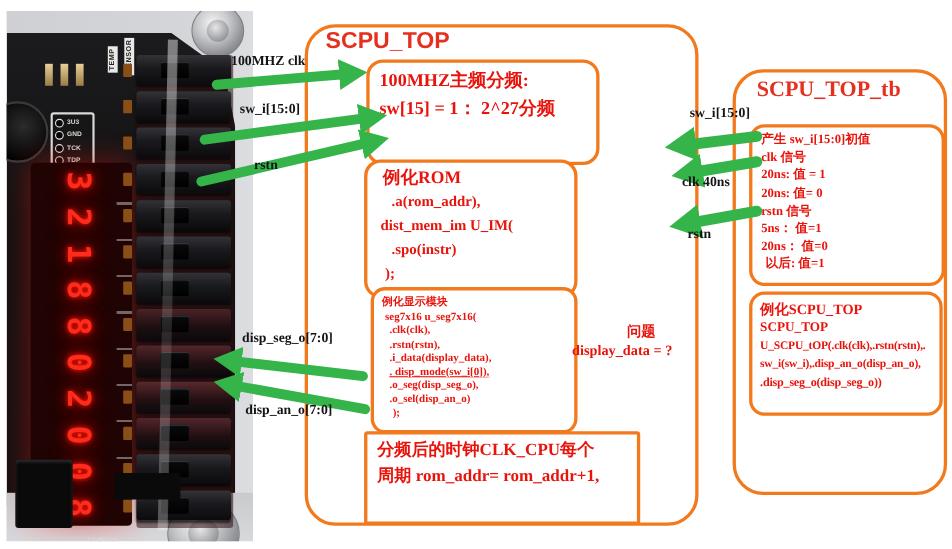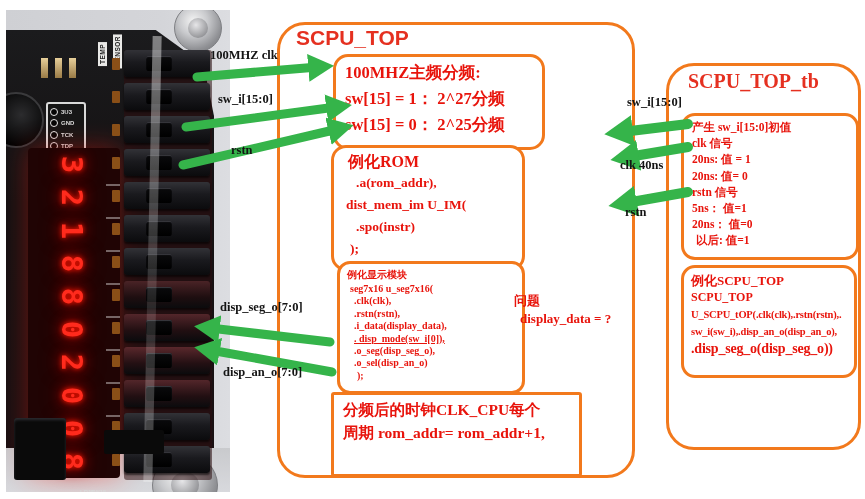--- a/index.html
+++ b/index.html
@@ -185,21 +185,20 @@
     <span class="silk">SW15.</span>
   </div>
 </div>
 
 <div class="obox" style="left:277px;top:22px;width:352px;height:450px;"></div>
 <div class="abs title-sans" style="left:296px;top:26px;font-size:21px;">SCPU_TOP</div>
 
 <div class="ibox red" style="left:333px;top:54px;width:188px;height:84px;padding:3px 9px;font-size:16.5px;line-height:26px;">
   <div class="codeline">100MHZ主频分频:</div>
   <div class="codeline">sw[15] = 1：   2^27分频</div>
-  <div class="codeline">sw[15] = 0：    2^25分频</div>
 </div>
 
 <div class="ibox red" style="left:331px;top:145px;width:172px;height:112px;padding:4px 8px;font-size:13.5px;line-height:22px;">
   <div style="font-size:16px;padding-left:6px;line-height:20px;">例化ROM</div>
   <div class="codeline" style="padding-left:14px;">.a(rom_addr),</div>
   <div class="codeline" style="padding-left:4px;">dist_mem_im U_IM(</div>
   <div class="codeline" style="padding-left:14px;">.spo(instr)</div>
   <div class="codeline" style="padding-left:8px;">);</div>
 </div>
 
@@ -208,21 +207,21 @@
   <div class="codeline" style="padding-left:3px;">seg7x16 u_seg7x16(</div>
   <div class="codeline" style="padding-left:7px;">.clk(clk),</div>
   <div class="codeline" style="padding-left:7px;">.rstn(rstn),</div>
   <div class="codeline" style="padding-left:7px;">.i_data(display_data),</div>
   <div class="codeline" style="padding-left:7px;text-decoration:underline;">. disp_mode(sw_i[0]),</div>
   <div class="codeline" style="padding-left:7px;">.o_seg(disp_seg_o),</div>
   <div class="codeline" style="padding-left:7px;">.o_sel(disp_an_o)</div>
   <div class="codeline" style="padding-left:10px;">);</div>
 </div>
 
-<div class="abs red" style="left:514px;top:292px;font-size:13px;">问题</div>
+<div class="abs red" style="left:570px;top:292px;font-size:13px;">问题</div>
 <div class="abs red" style="left:520px;top:311px;font-size:13px;">display_data = ?</div>
 
 <div class="ibox red" style="left:331px;top:392px;width:227px;height:73px;padding:3px 9px;font-size:15.5px;line-height:23px;border-radius:3px;">
   <div class="codeline">分频后的时钟CLK_CPU每个</div>
   <div class="codeline">周期 rom_addr= rom_addr+1,</div>
 </div>
 
 <div class="obox" style="left:666px;top:63px;width:189px;height:381px;"></div>
 <div class="abs title-serif" style="left:688px;top:70px;font-size:20px;">SCPU_TOP_tb</div>
 
@@ -235,21 +234,21 @@
   <div class="codeline">5ns：   值=1</div>
   <div class="codeline">20ns： 值=0</div>
   <div class="codeline" style="padding-left:4px;">以后: 值=1</div>
 </div>
 
 <div class="ibox red" style="left:681px;top:265px;width:156px;height:99px;padding:4px 7px;border-radius:14px;">
   <div class="codeline" style="font-size:13px;line-height:17px;">例化SCPU_TOP</div>
   <div class="codeline" style="font-size:12px;line-height:17px;">SCPU_TOP</div>
   <div class="codeline" style="font-size:10.5px;line-height:17px;letter-spacing:-0.2px;">U_SCPU_tOP(.clk(clk),.rstn(rstn),.</div>
   <div class="codeline" style="font-size:10.5px;line-height:17px;letter-spacing:-0.2px;">sw_i(sw_i),.disp_an_o(disp_an_o),</div>
-  <div class="codeline" style="font-size:14px;line-height:17px;letter-spacing:-0.2px;">.disp_seg_o(disp_seg_o))</div>
+  <div class="codeline" style="font-size:11px;line-height:17px;letter-spacing:-0.2px;">.disp_seg_o(disp_seg_o))</div>
 </div>
 
 <svg class="abs" style="left:0;top:0;pointer-events:none;" width="865" height="499" viewBox="0 0 865 499">
   <defs>
     <marker id="ah" viewBox="0 0 4 4" refX="1.4" refY="2" markerWidth="3.1" markerHeight="3.1" orient="auto">
       <path d="M0,0 L3.7,2 L0,4 Z" fill="#35b44a"></path>
     </marker>
   </defs>
   <line x1="197" y1="77" x2="318" y2="67" stroke="#35b44a" stroke-width="9" stroke-linecap="round" marker-end="url(#ah)"></line>
   <line x1="186" y1="127" x2="336" y2="107" stroke="#35b44a" stroke-width="9" stroke-linecap="round" marker-end="url(#ah)"></line>

